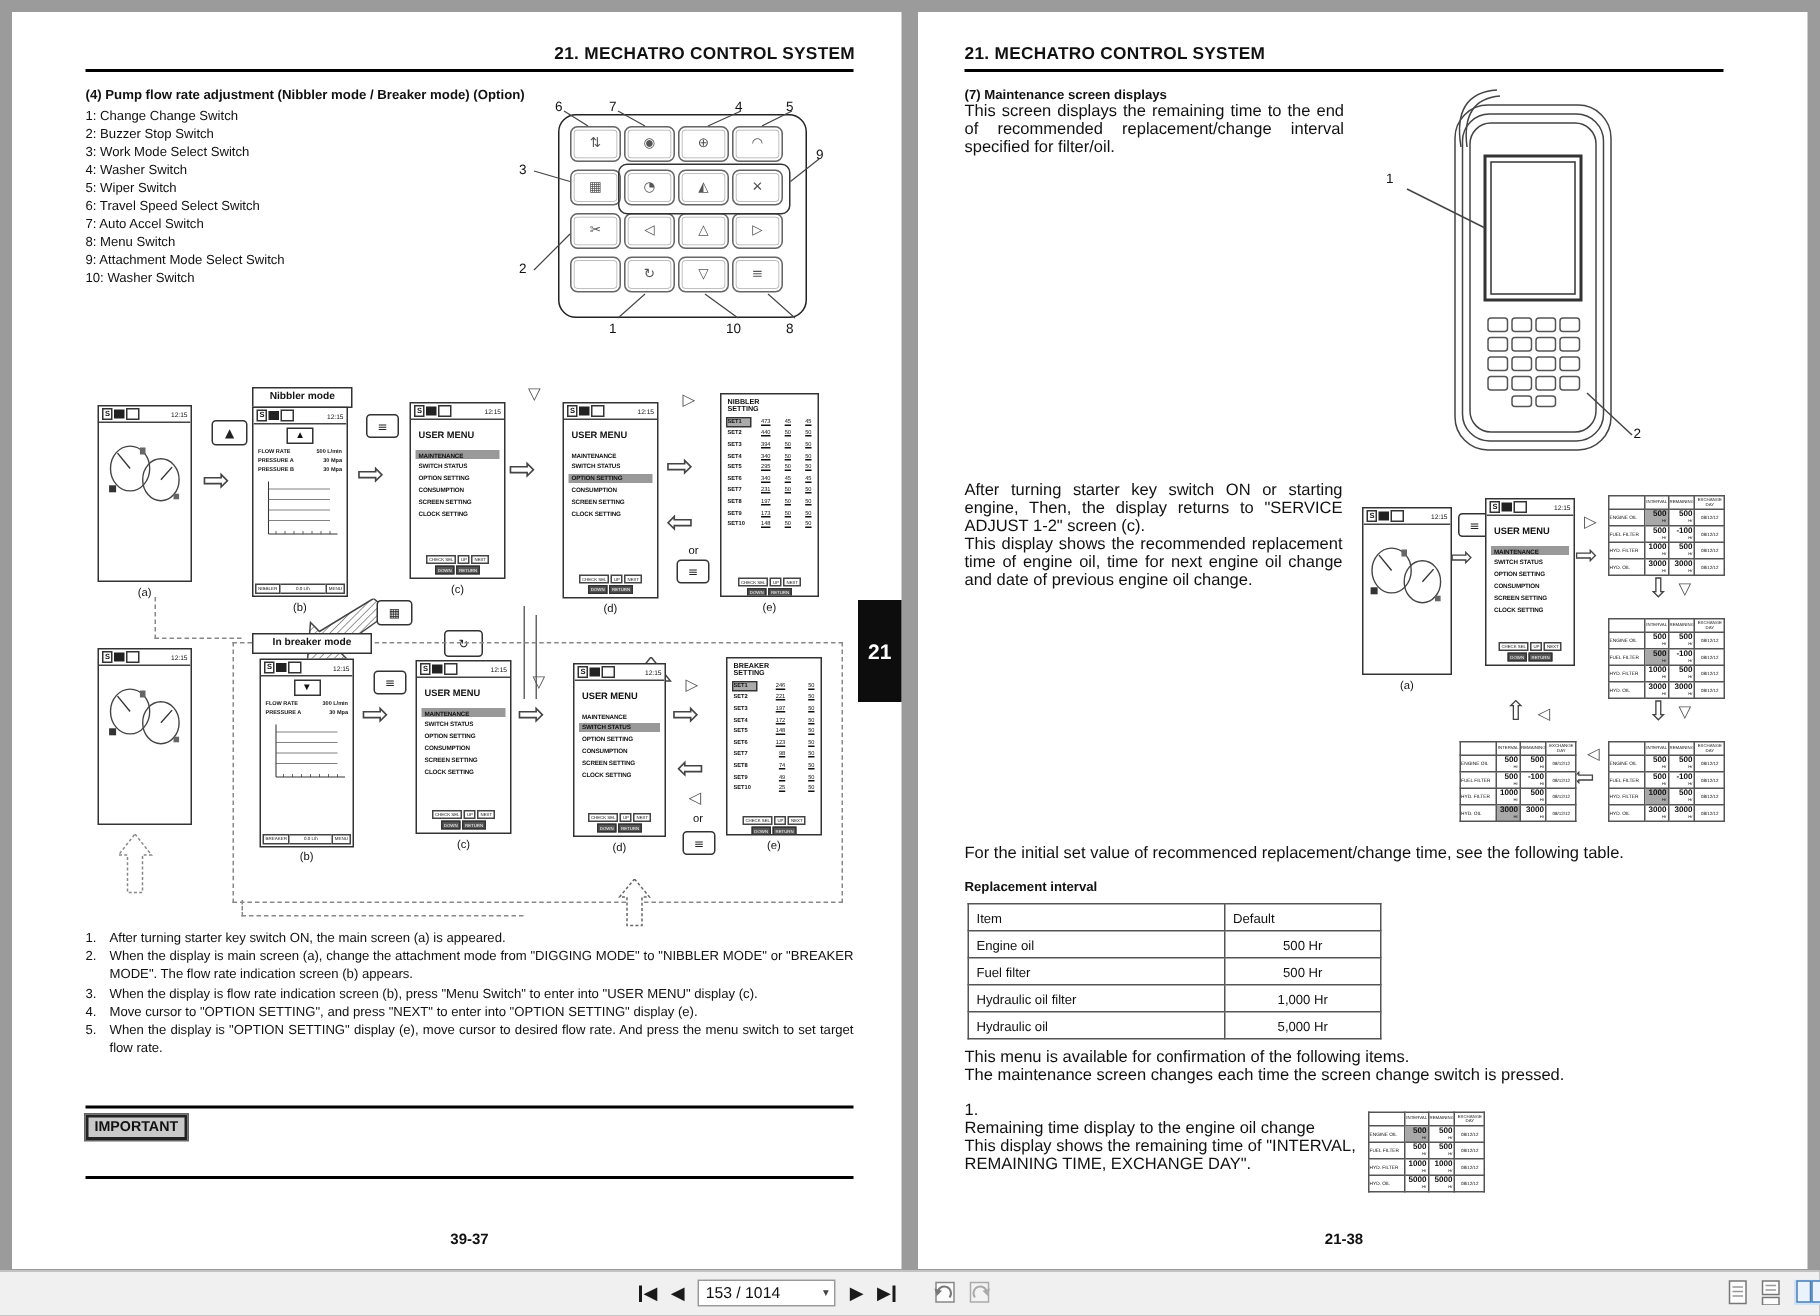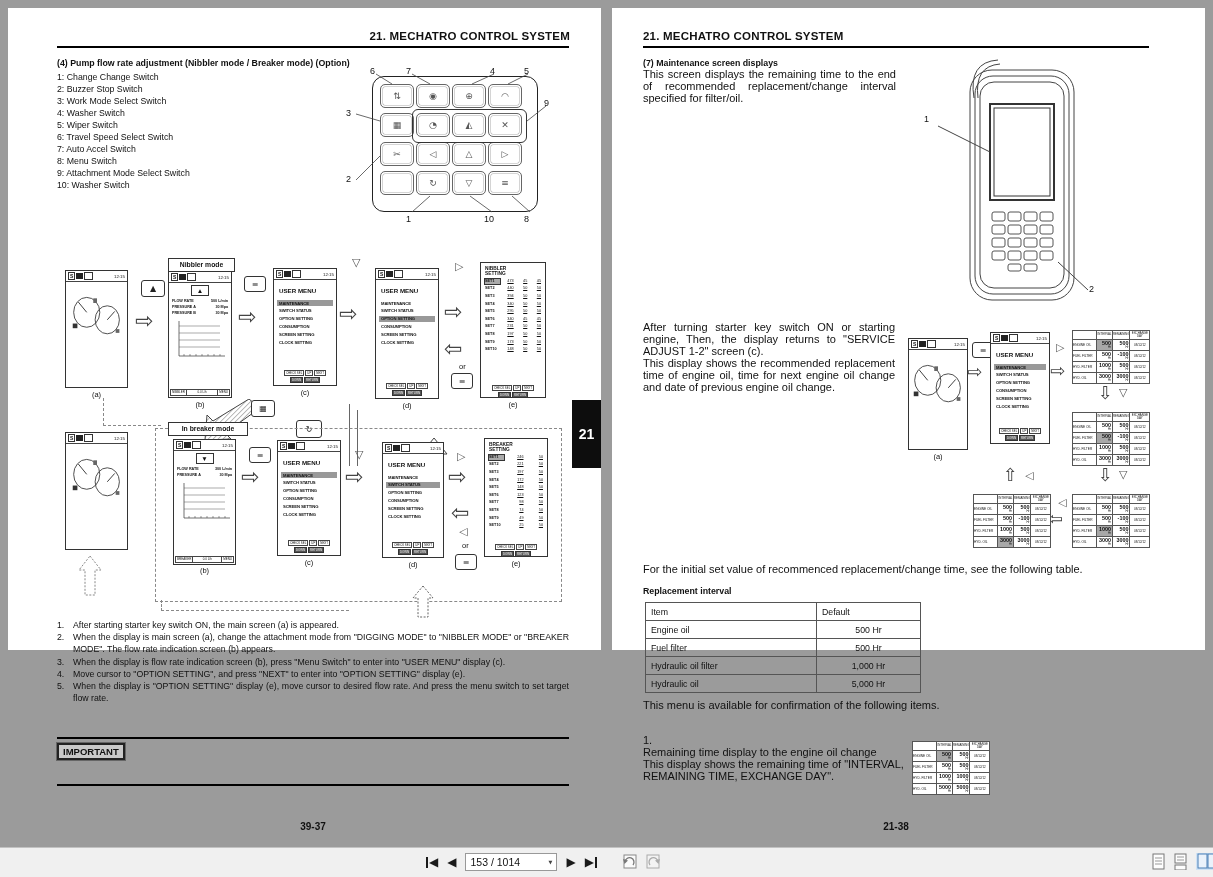--- a/index.html
+++ b/index.html
@@ -1,17 +1,17 @@
 <!DOCTYPE html>
 <html><head>
 <meta charset="utf-8">
 <style>
   html,body{margin:0;padding:0;width:1213px;height:877px;overflow:hidden;
     background:#9b9b9b;font-family:"Liberation Sans",sans-serif;color:#111;}
-  .page{position:absolute;top:8px;width:593px;height:642px;background:#fff;}
+  .page{position:absolute;top:8px;width:593px;height:838px;background:#fff;}
   #pL{left:8px}#pR{left:612px}
   .abs{position:absolute}
   .hdr{position:absolute;font-weight:bold;font-size:11.5px;letter-spacing:.2px;white-space:nowrap}
   .rule{position:absolute;height:2px;background:#000}
   .sect{position:absolute;font-weight:bold;font-size:8.8px;white-space:nowrap}
   .bt{position:absolute;font-size:11px;line-height:11.9px;text-align:justify}
   .nowrap{white-space:nowrap;text-align:left}
   .pn{position:absolute;font-weight:bold;font-size:10px;text-align:center}
   .slab{position:absolute;font-size:7.5px;text-align:center}
   .mlab{position:absolute;border:1px solid #333;font-size:6.8px;text-align:center;line-height:11px;height:12px;background:#fff;font-weight:bold}
@@ -610,21 +610,21 @@
   <div class="slab" style="left:476px;top:551px;width:64px">(e)</div>
   <div class="dotv" style="left:153px;top:592px;height:11px"></div>
   <div class="doth" style="left:153px;top:602px;width:188px"></div>
   <svg class="abs" style="left:404px;top:578px" width="22" height="32">
     <polygon points="11,0 21,12 16,12 16,31 6,31 6,12 1,12" fill="#fff" stroke="#666" stroke-dasharray="2,1.5"></polygon>
   </svg>
 
   <div class="abs" style="left:49px;top:611px;width:512px">
       <div class="in-row">
         <div class="in-num">1.</div>
-        <div class="in-text">After starting starter key switch ON, the main screen (a) is appeared.</div>
+        <div class="in-text">After turning starter key switch ON, the main screen (a) is appeared.</div>
       </div>
       <div class="in-row">
         <div class="in-num">2.</div>
         <div class="in-text">When the display is main screen (a), change the attachment mode from "DIGGING MODE" to "NIBBLER MODE" or "BREAKER MODE". The flow rate indication screen (b) appears.</div>
       </div>
       <div class="in-row">
         <div class="in-num">3.</div>
         <div class="in-text">When the display is flow rate indication screen (b), press "Menu Switch" to enter into "USER MENU" display (c).</div>
       </div>
       <div class="in-row">
@@ -1015,20 +1015,21 @@
             <td class="rd">1,000 Hr</td>
           </tr>
           <tr>
             <td class="ri">Hydraulic oil</td>
             <td class="rd">5,000 Hr</td>
           </tr>
         </tbody>
       </table>
     </div>
   <div class="bt nowrap" style="left:31px;top:692px;width:506px">This menu is available for confirmation of the following items.</div>
+  <div class="bt nowrap" style="left:31px;top:704px;width:506px" able="false">The maintenance screen changes each time the screen change switch is pressed.</div>
   <div class="bt nowrap" style="left:31px;top:727px">1.</div>
   <div class="bt nowrap" style="left:31px;top:739px;width:260px">
     <div>Remaining time display to the engine oil change</div>
     <div>This display shows the remaining time of "INTERVAL,</div>
     <div>REMAINING TIME, EXCHANGE DAY".</div>
   </div>
   <div class="abs" style="left:300px;top:733px">
       <table class="mt">
         <tbody>
           <tr>

